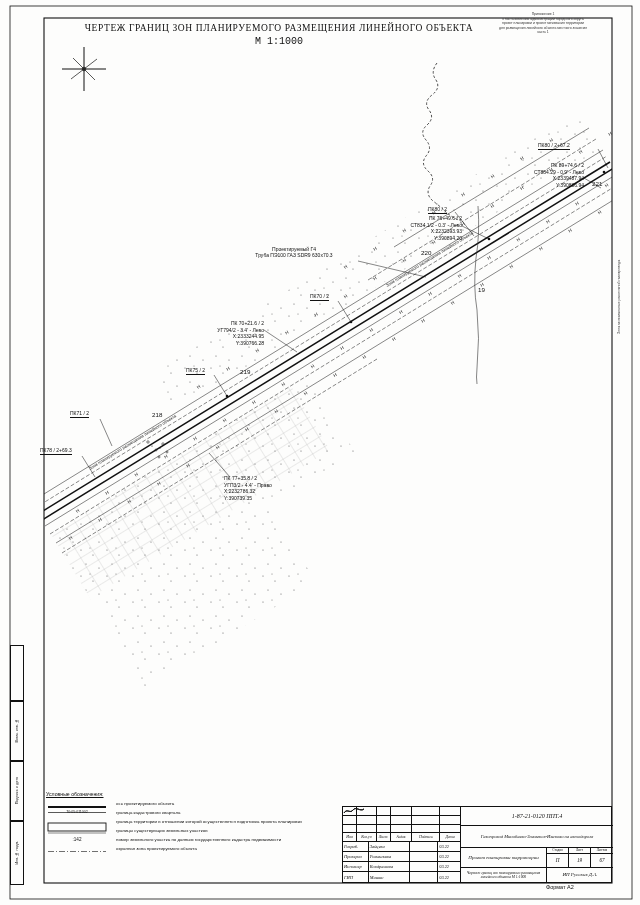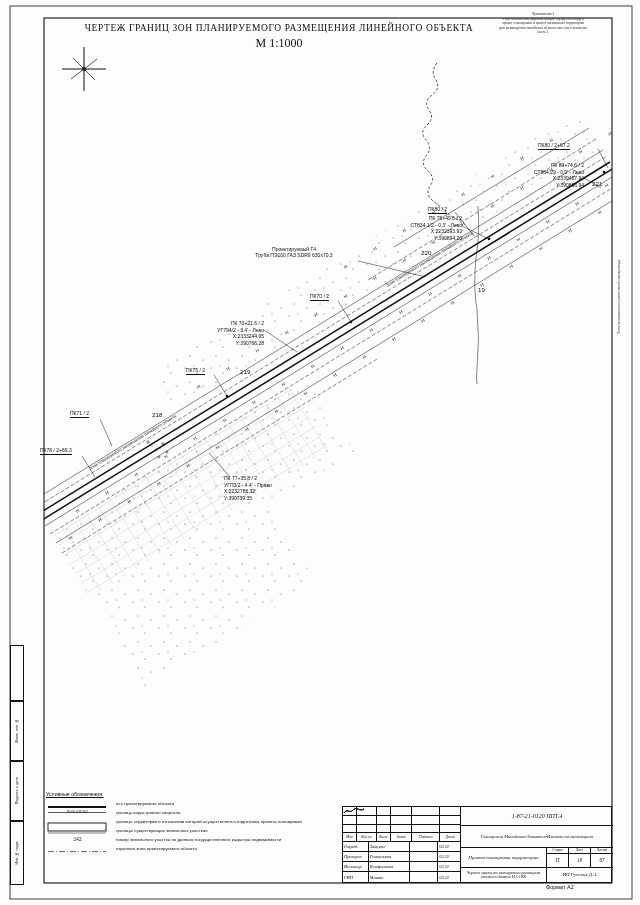--- a/index.html
+++ b/index.html
@@ -7,21 +7,21 @@
          font-family:"Liberation Sans",sans-serif;color:#111;}
   .sheet svg{position:absolute;left:0;top:0;}
   .lbl{position:absolute;font-size:5px;line-height:1.2;white-space:nowrap;color:#111;}
   .blk{line-height:1.3;}
   .blk.r{text-align:right;}
   .pk{border-bottom:.5px solid #111;padding-bottom:.5px;}
   .num{font-size:6.2px;}
   .title{position:absolute;left:44px;top:23px;width:470px;text-align:center;
          font-family:"Liberation Serif",serif;font-size:9.5px;letter-spacing:.6px;}
   .scale{position:absolute;left:44px;top:36px;width:470px;text-align:center;
-         font-family:Liberation Serif, serif;font-size:12px;}
+         font-family:Liberation Mono, monospace;font-size:10px;}
   .corner{position:absolute;left:468px;top:12px;width:150px;text-align:center;
           font-size:3.4px;line-height:1.35;color:#333;}
   .fmt{position:absolute;left:546px;top:884px;font-size:5.5px;}
   
   .legend{position:absolute;left:46px;top:791px;width:292px;font-size:4.4px;}
   .legend .ttl{font-size:5.2px;text-decoration:underline;margin-bottom:4px;}
   .lrow{display:flex;align-items:center;margin-bottom:3.5px;}
   .lsym{width:62px;flex:0 0 62px;margin-right:8px;position:relative;text-align:center;}
   .ltxt{width:215px;line-height:1.25;white-space:normal;}
   

